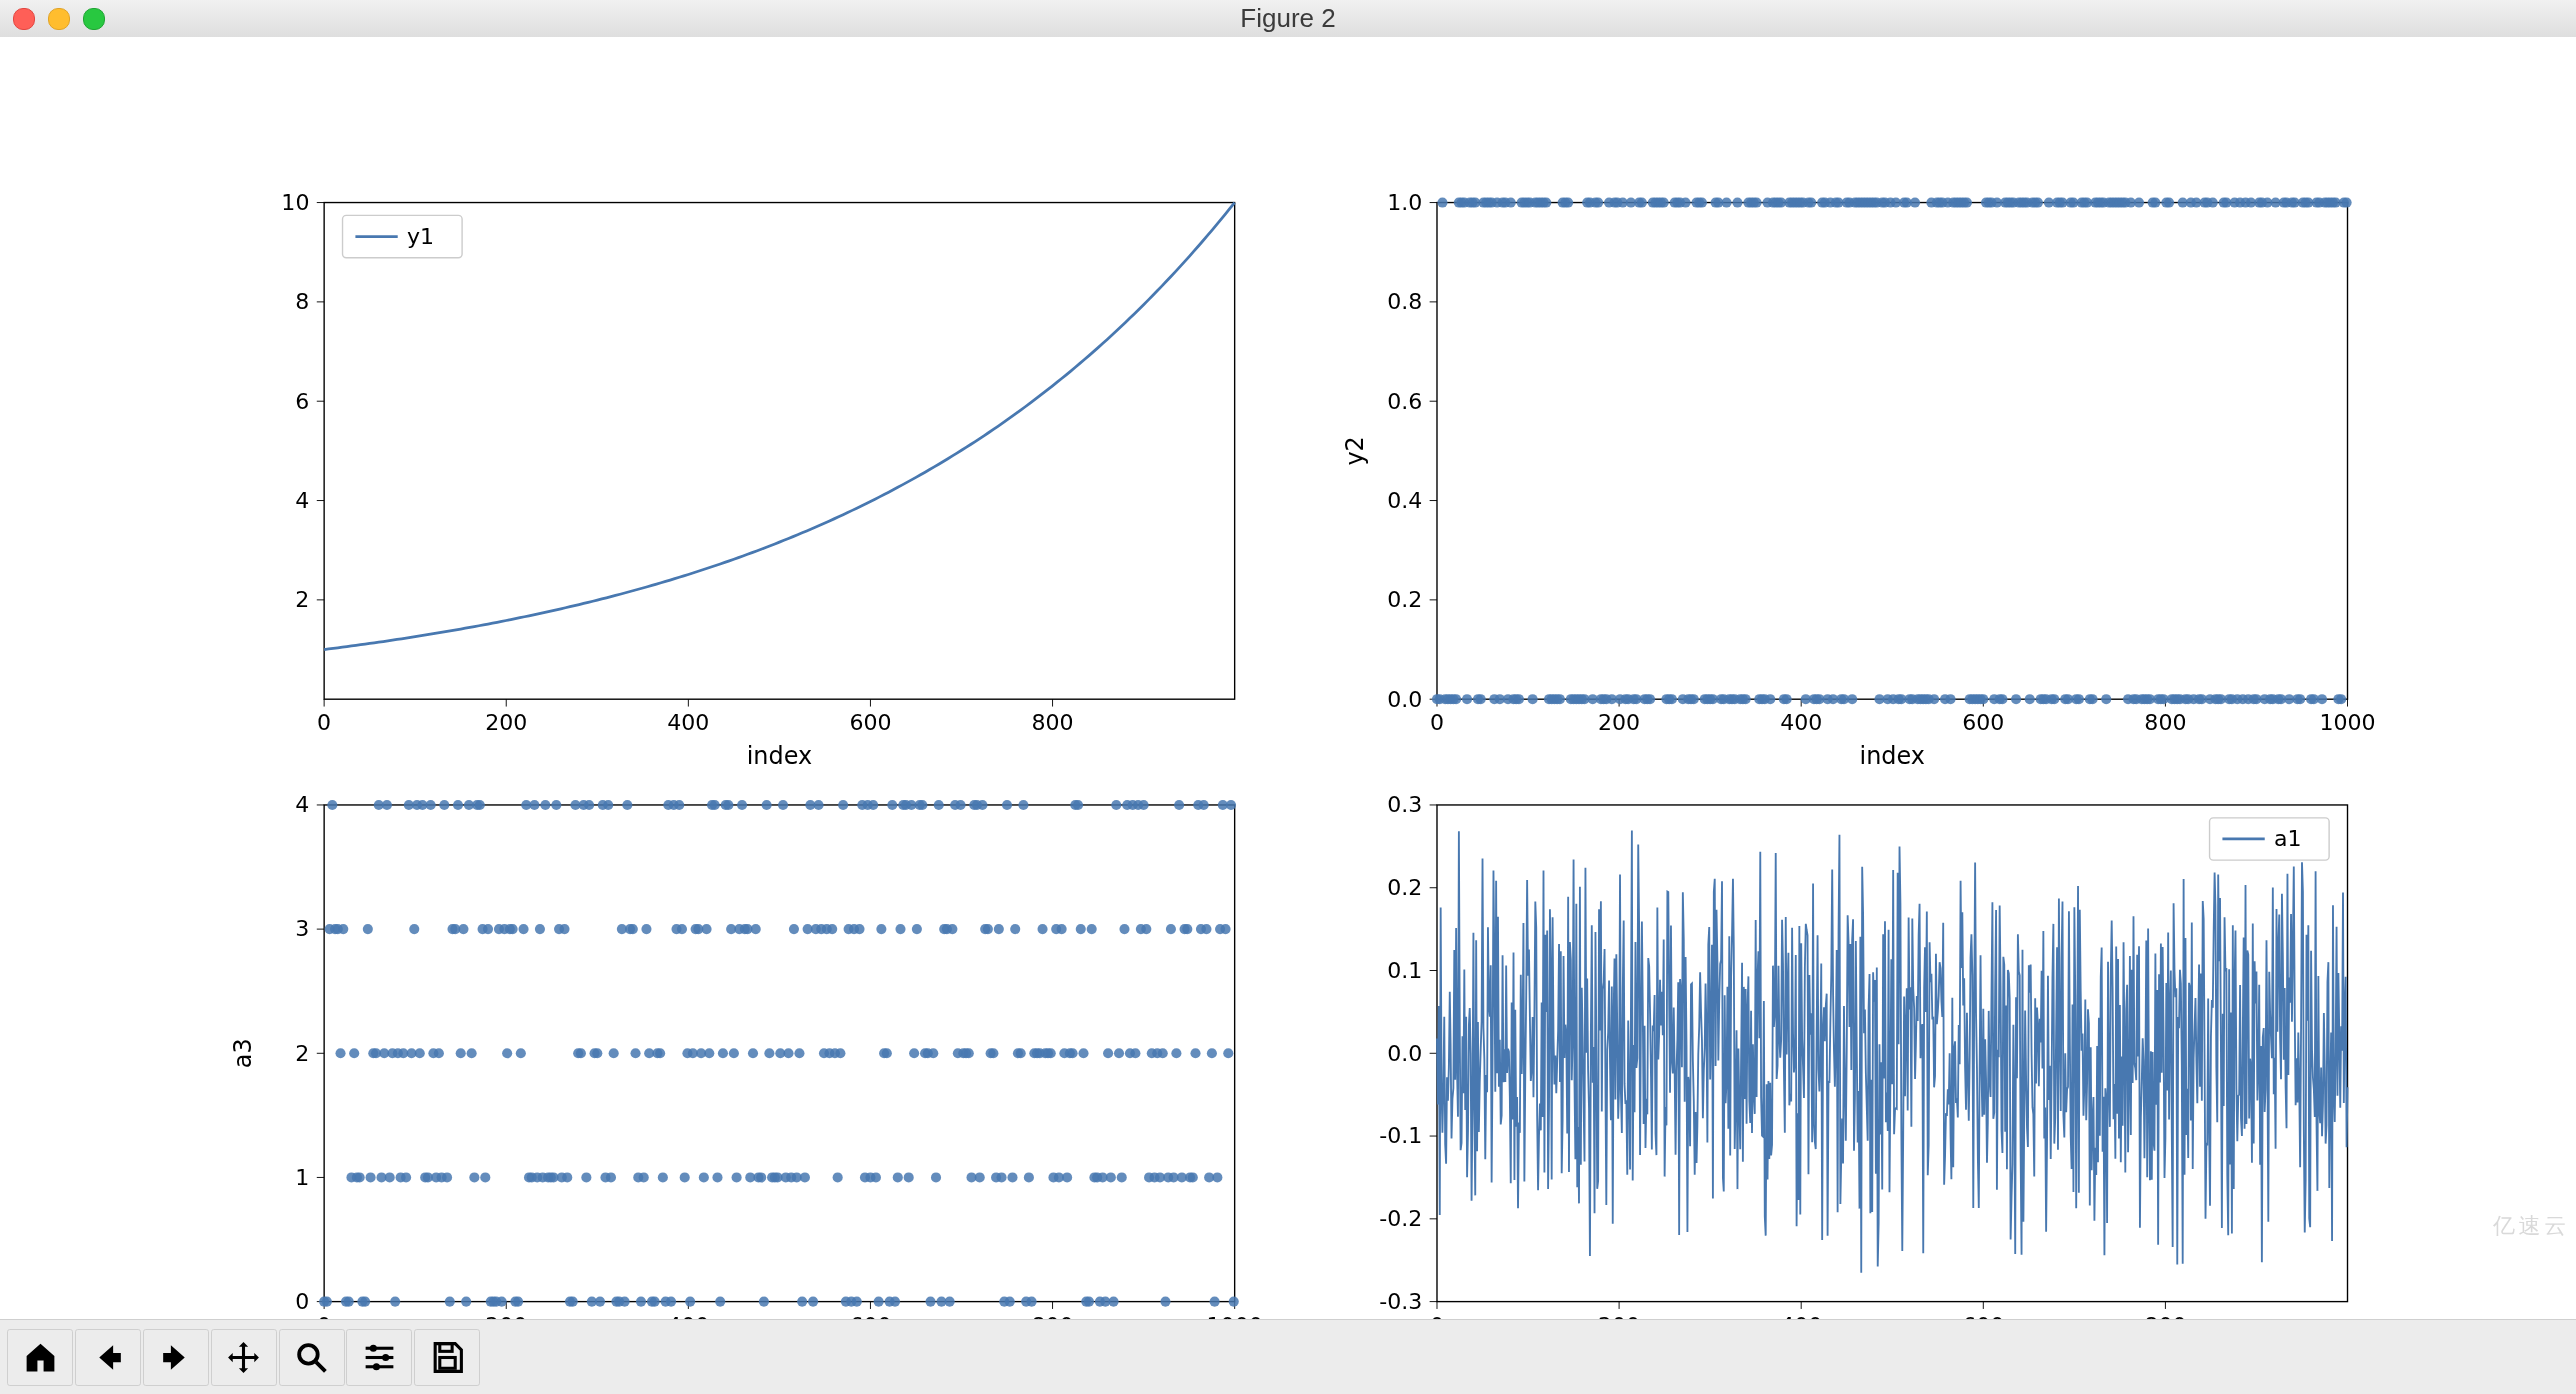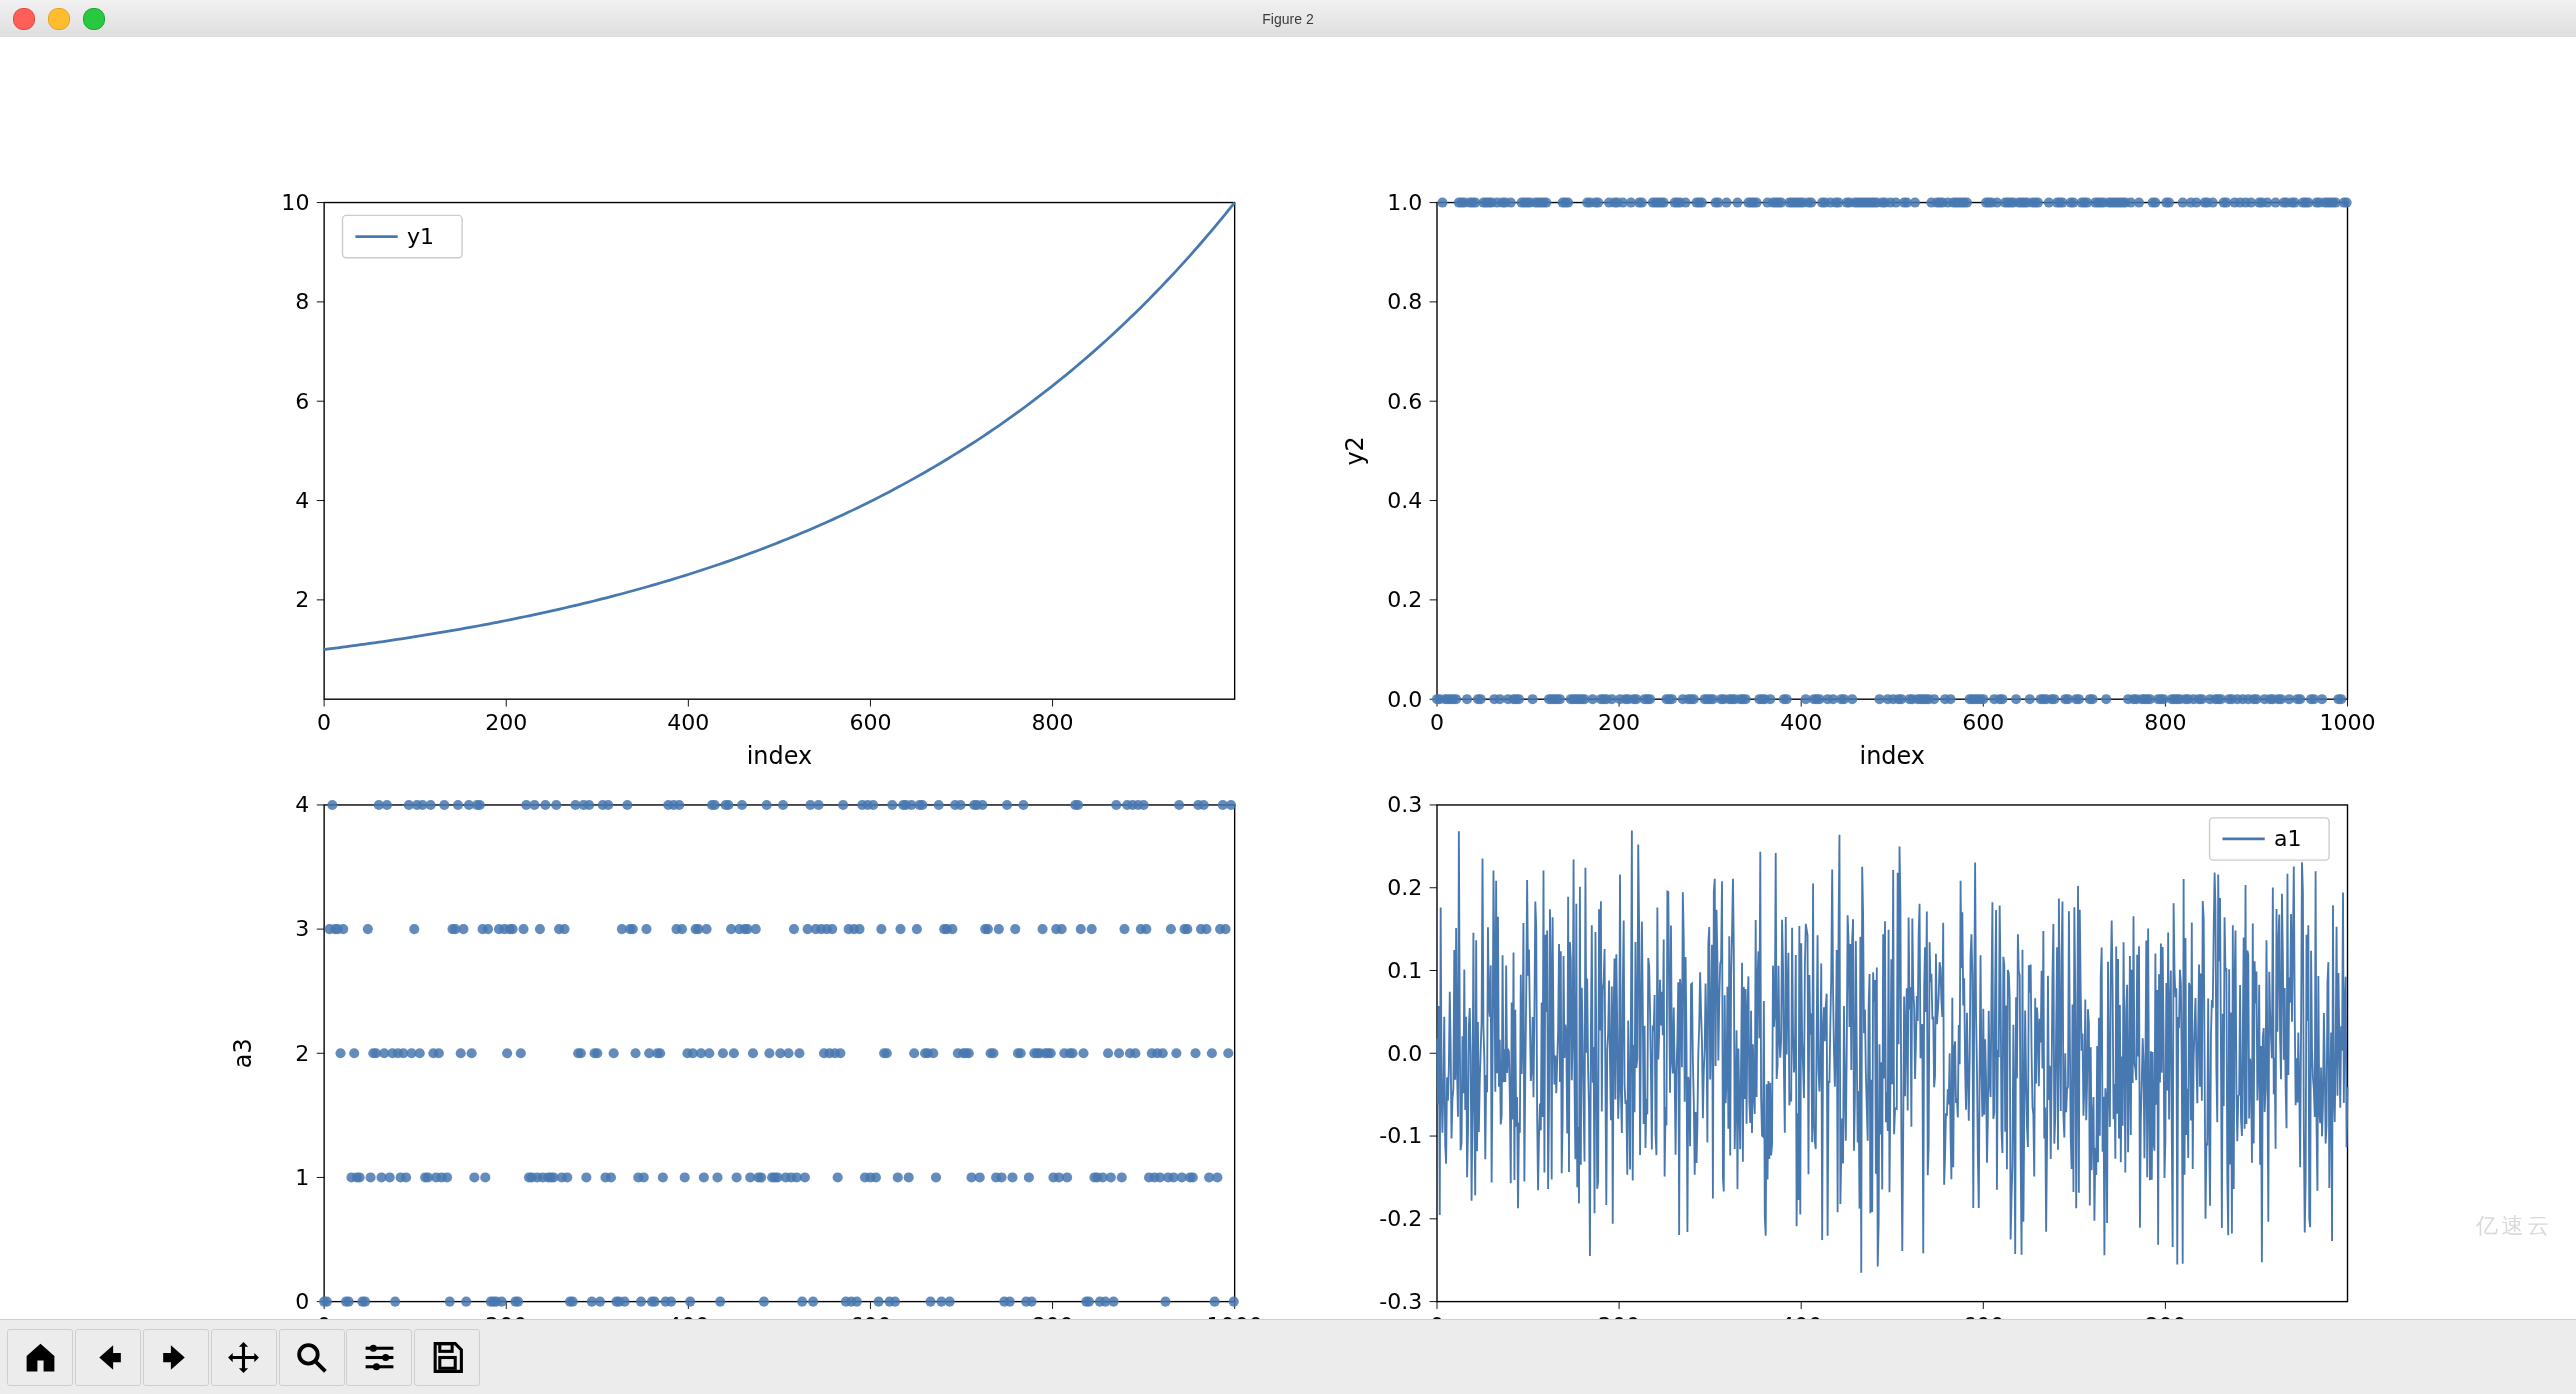--- a/index.html
+++ b/index.html
@@ -35,21 +35,21 @@
   .traffic-lights .dot {
     width: 20px;
     height: 20px;
     border-radius: 10px;
   }
   .dot.red    { background: #ff5f57; border: 0.9px solid #e24640; }
   .dot.yellow { background: #ffbd2e; border: 0.9px solid #e1a326; }
   .dot.green  { background: #28c840; border: 0.9px solid #1fa533; }
   .titlebar .title {
     margin: 0 auto;
-    font-size: 14px;
+    font-size: 26px;
     color: #3b3b3b;
   }
   .canvas {
     position: absolute;
     left: 0;
     top: 37px;
     width: 2576px;
     height: 1283px;
     background: #ffffff;
   }
@@ -74,21 +74,21 @@
     border-radius: 2.8px;
     display: flex;
     align-items: center;
     justify-content: center;
     cursor: pointer;
   }
   .tbtn svg { width: 37px; height: 37px; }
 
   .watermark {
     position: absolute;
-    right: 23px;
+    right: 6px;
     bottom: 79px;
     font-size: 22px;
     color: #d9d9d9;
     letter-spacing: 3.7px;
   }
 
   svg text {
     font-family: "DejaVu Sans", "Helvetica Neue", Arial, sans-serif;
     fill: #000;
   }

